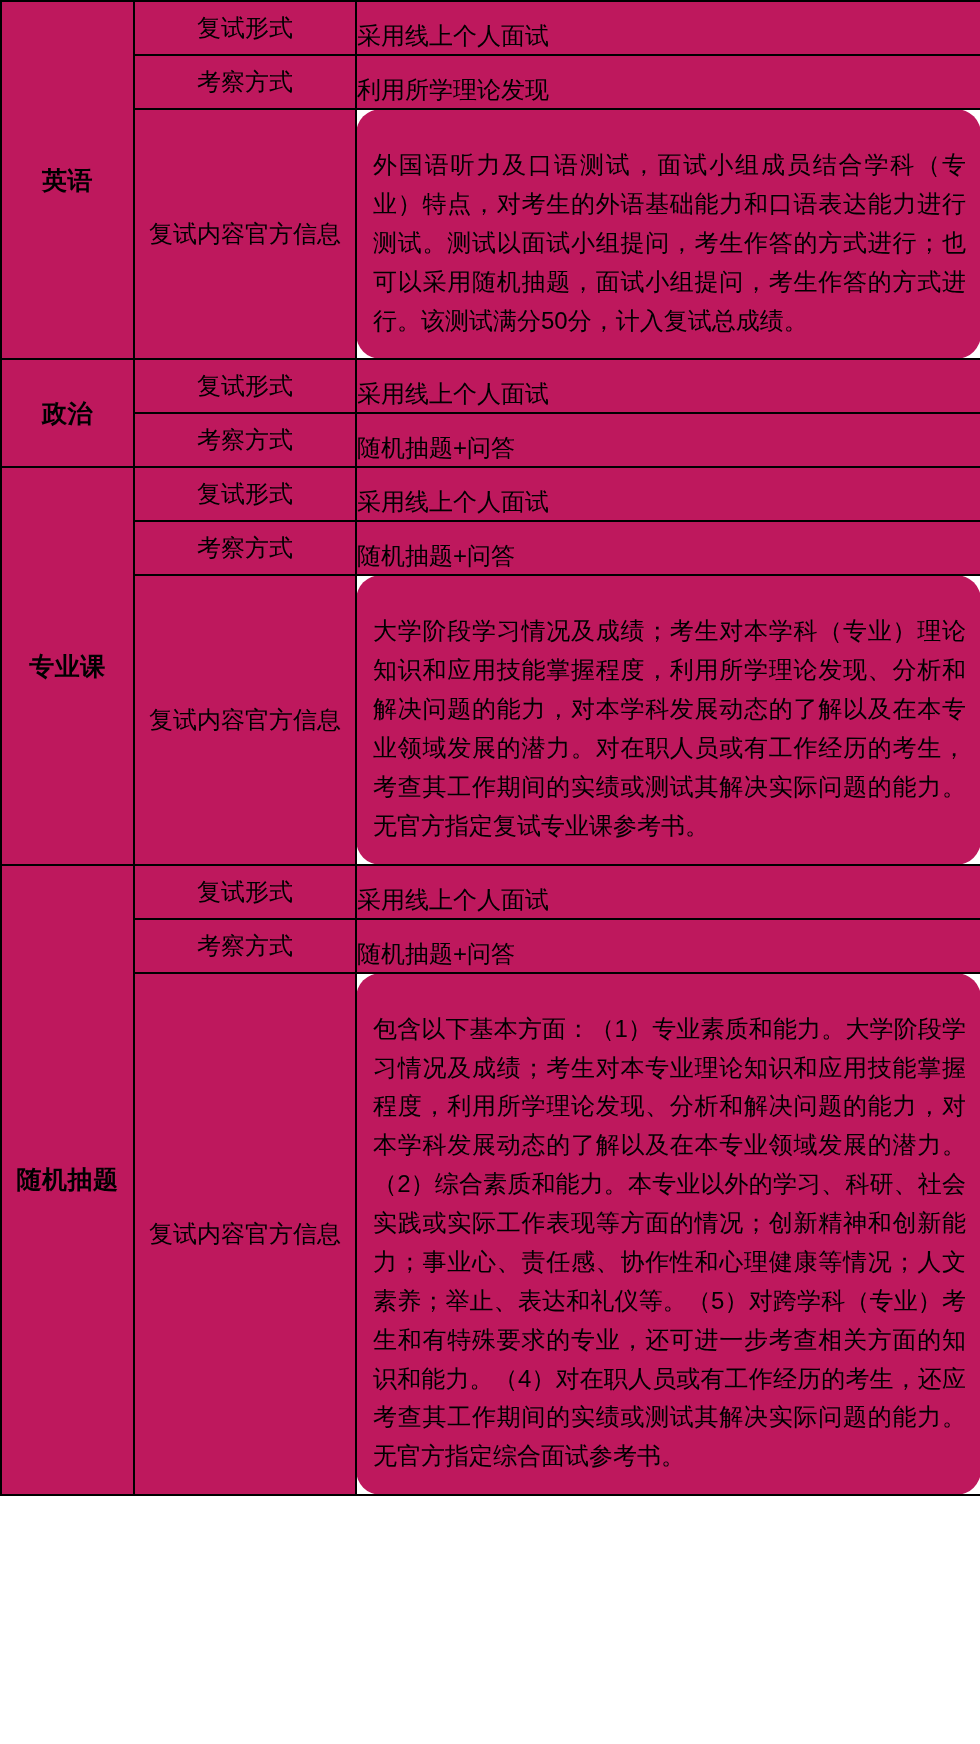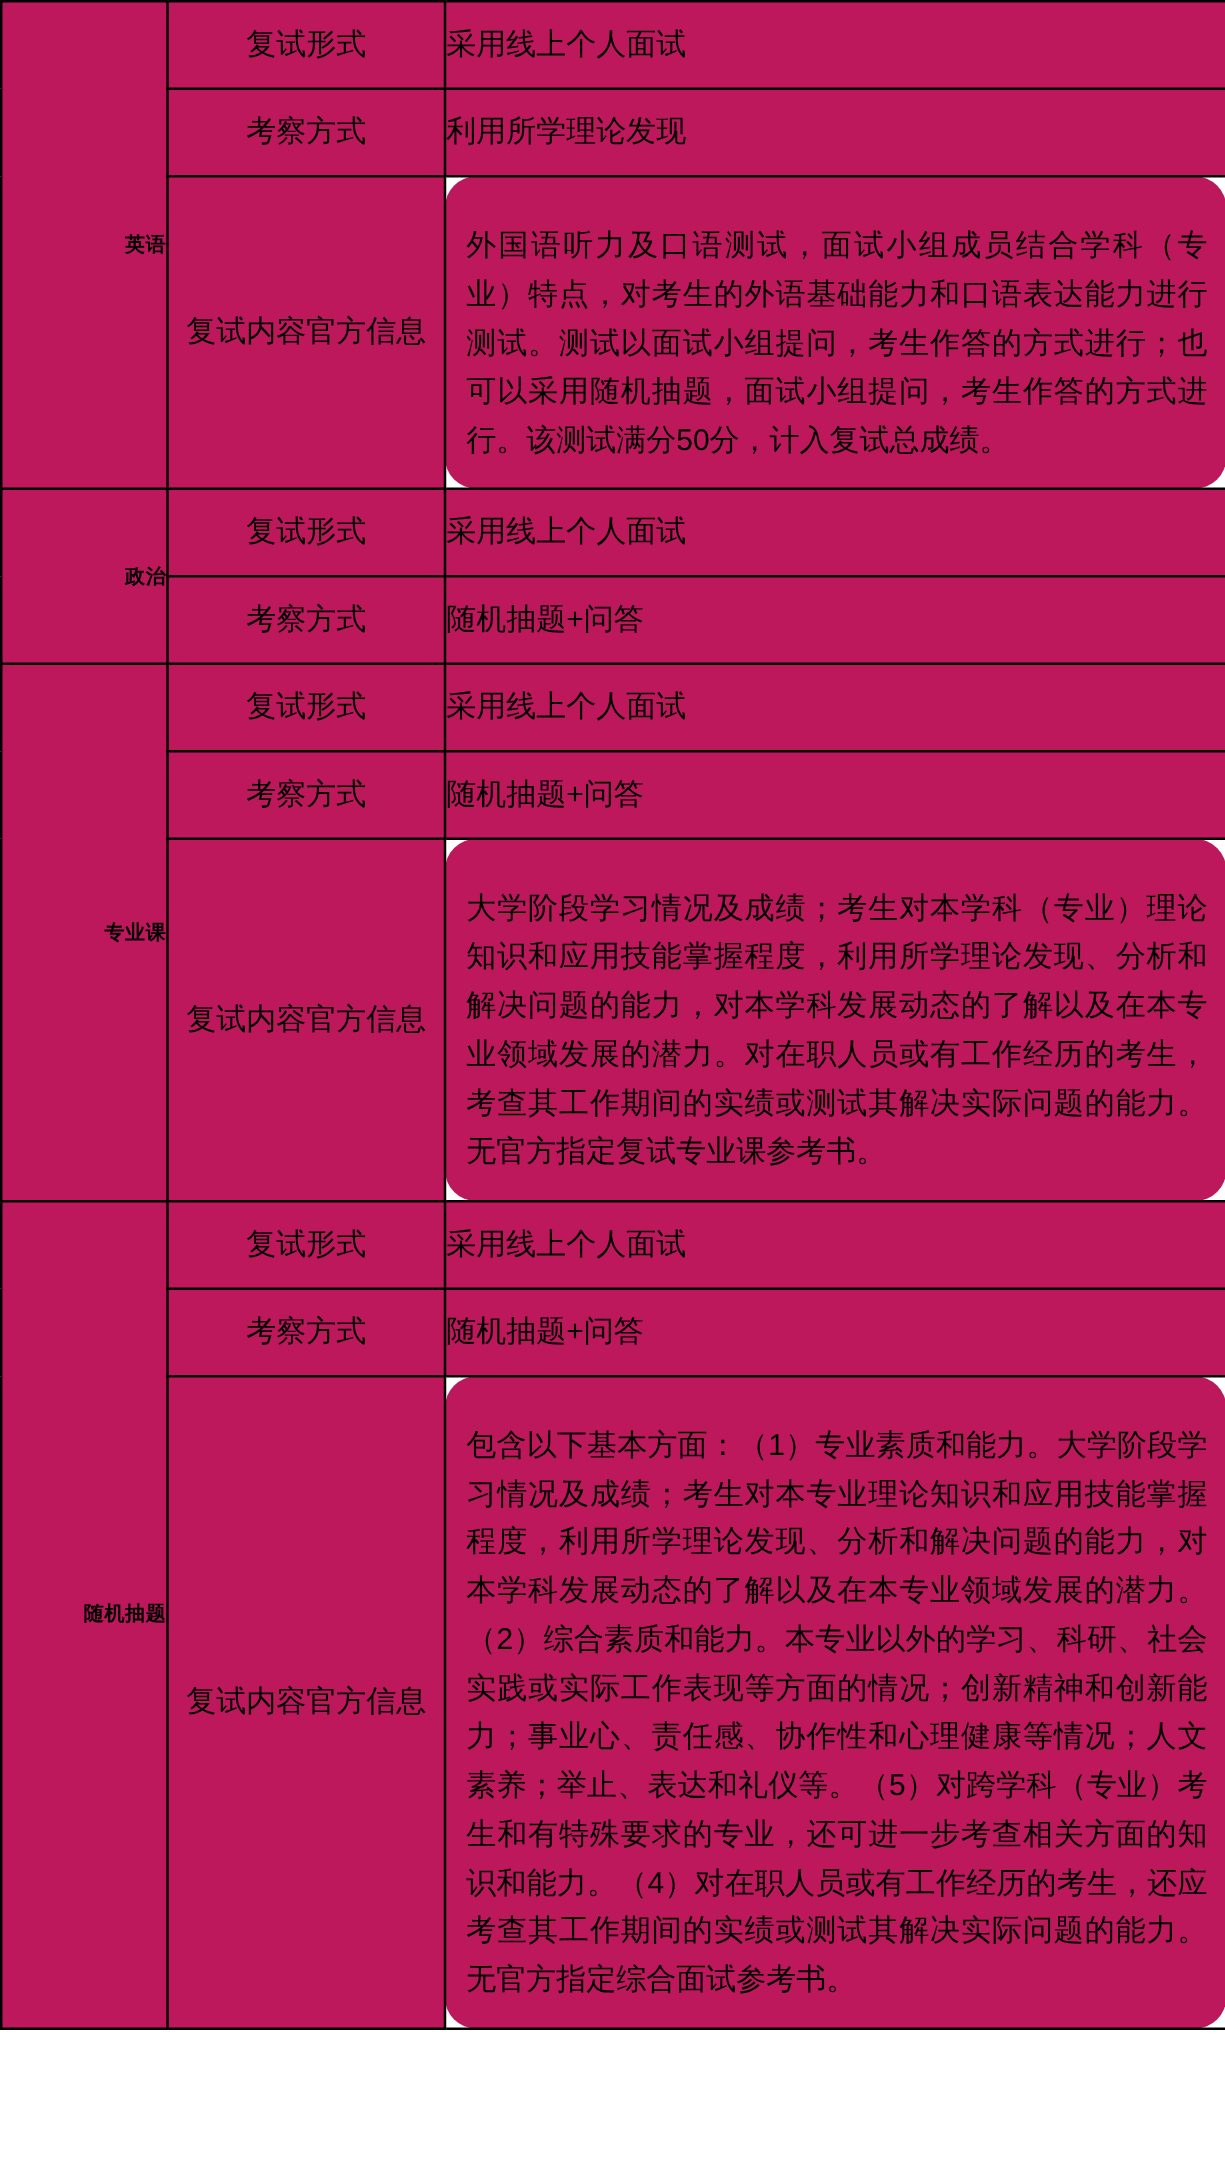--- a/index.html
+++ b/index.html
@@ -28,23 +28,23 @@
     background: #be185d;
   }
 
   
   col.c-subject { width: 133px; }
   col.c-field   { width: 222px; }
   col.c-value   { width: 625px; }
 
   
   .subject-cell {
-    text-align: right;
+    text-align: center;
     font-weight: bold;
-    font-size: 16px;
+    font-size: 25px;
     letter-spacing: 0.5px;
   }
 
   
   .field-cell {
     text-align: center;
     font-size: 24px;
     padding: 14px 6px;
     line-height: 1.5;
   }
@@ -52,21 +52,20 @@
   
   .value-cell {
     text-align: left;
     font-size: 24px;
     padding: 14px 14px 14px 16px;
     line-height: 1.5;
   }
 
   .value-cell.short {
     padding-top: 16px;
-    padding-bottom: 16px;
   }
 
   .value-cell.para {
     text-align: justify;
     text-justify: inter-ideograph;
     line-height: 1.62;
     padding: 36px 14px 18px 16px;
     word-break: break-all;
     border-radius: 25px;
   }

